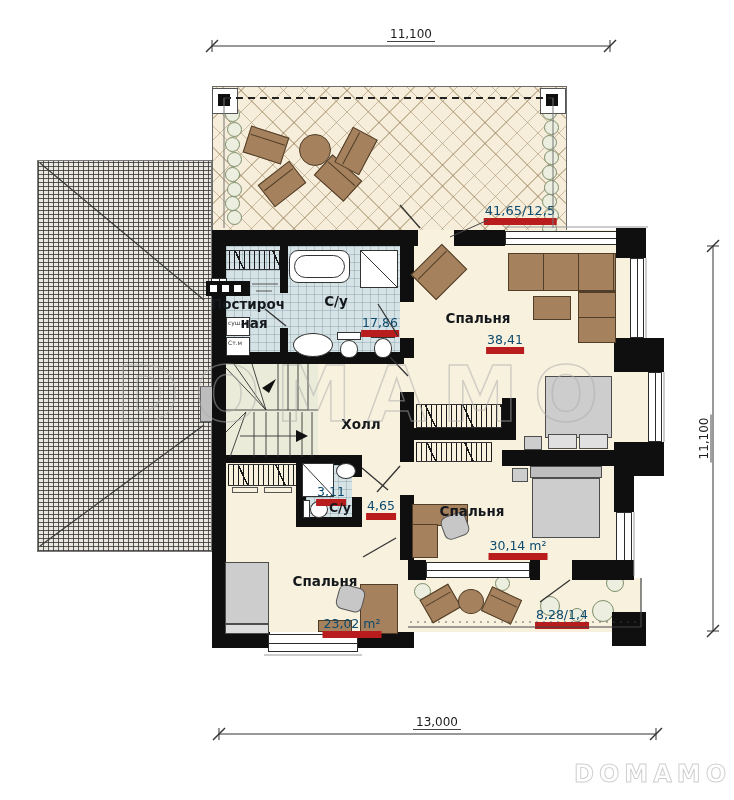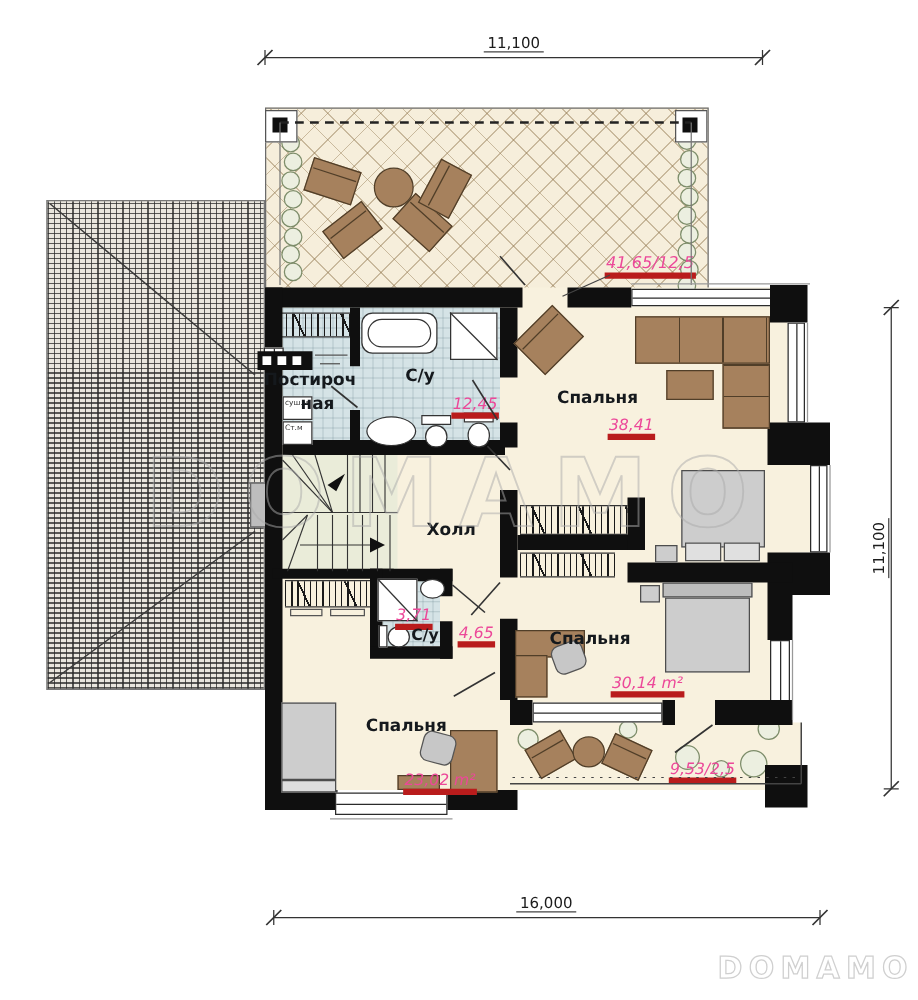--- a/index.html
+++ b/index.html
@@ -49,21 +49,21 @@
   .tub{border-radius:9px;}
   .tub::after{content:"";position:absolute;left:4px;top:4px;right:4px;bottom:4px;border:1px solid #333;border-radius:14px;}
   .oval{border-radius:50%;}
   .appl{position:absolute;background:#fff;border:1px solid #333;box-sizing:border-box;z-index:4;
         font-size:6px;color:#333;padding:2px 1px;line-height:1;}
   .vent{position:absolute;background:#0f0f0f;z-index:4;}
   .vent i{position:absolute;top:4px;width:7px;height:7px;background:#fff;}
   
   .lbl{position:absolute;z-index:6;color:#15191d;white-space:nowrap;transform:translateX(-50%);}
   .room-name{font-size:13.5px;font-weight:bold;}
-  .area{font-size:12.5px;border-bottom:5px solid #b91c1c;color:#ec4899;padding:0 1px;font-style:italic;}
+  .area{font-size:12.5px;border-bottom:7px solid #b91c1c;color:#0c4a6e;padding:0 1px;}
   .dim{position:absolute;z-index:6;font-size:12px;color:#1c1c1c;border-bottom:1px solid #444;
        padding:0 3px;transform:translateX(-50%);white-space:nowrap;}
   .dim-v{transform:rotate(-90deg);transform-origin:center;}
   
   .wm{position:absolute;font-weight:bold;color:transparent;-webkit-text-stroke:1.5px #ababab;
       opacity:.5;z-index:8;pointer-events:none;white-space:nowrap;}
   svg.overlay{position:absolute;left:0;top:0;z-index:7;pointer-events:none;}
 </style>
 </head>
 <body>
@@ -214,35 +214,35 @@
   <div class="bush" style="left:414px;top:583px;width:17px;height:17px;"></div>
   <div class="bush" style="left:495px;top:576px;width:15px;height:15px;"></div>
   <div class="bush" style="left:606px;top:574px;width:18px;height:18px;"></div>
   <div class="bush" style="left:540px;top:596px;width:20px;height:20px;"></div>
   <div class="bush" style="left:592px;top:600px;width:22px;height:22px;"></div>
   <div class="bush" style="left:570px;top:608px;width:14px;height:14px;"></div>
 
   <div class="lbl room-name" style="left:248px;top:296px;">Постироч</div>
   <div class="lbl room-name" style="left:254px;top:315px;">ная</div>
   <div class="lbl room-name" style="left:336px;top:293px;">С/у</div>
-  <div class="lbl area" style="left:380px;top:315px;">12,45</div>
+  <div class="lbl area" style="left:380px;top:315px;">17,86</div>
   <div class="lbl room-name" style="left:478px;top:310px;">Спальня</div>
   <div class="lbl area" style="left:505px;top:332px;">38,41</div>
   <div class="lbl room-name" style="left:361px;top:416px;">Холл</div>
-  <div class="lbl area" style="left:331px;top:484px;">3,71</div>
+  <div class="lbl area" style="left:331px;top:484px;">3,11</div>
   <div class="lbl room-name" style="left:340px;top:500px;font-size:12.5px;">С/у</div>
   <div class="lbl area" style="left:381px;top:498px;">4,65</div>
   <div class="lbl room-name" style="left:472px;top:503px;">Спальня</div>
   <div class="lbl area" style="left:518px;top:538px;">30,14 m²</div>
   <div class="lbl room-name" style="left:325px;top:573px;">Спальня</div>
   <div class="lbl area" style="left:352px;top:616px;">23,02 m²</div>
-  <div class="lbl area" style="left:562px;top:607px;">9,53/2,5</div>
+  <div class="lbl area" style="left:562px;top:607px;">8,28/1,4</div>
 
   <div class="dim" style="left:411px;top:27px;">11,100</div>
-  <div class="dim" style="left:437px;top:715px;">16,000</div>
+  <div class="dim" style="left:437px;top:715px;">13,000</div>
   <div class="dim dim-v" style="left:680px;top:431px;">11,100</div>
 
   <div class="wm" style="left:116px;top:350px;font-size:76px;letter-spacing:16px;">DOMAMO</div>
   <div class="wm" style="left:574px;top:760px;font-size:24px;letter-spacing:5px;-webkit-text-stroke:1px #b0b0b0;opacity:.6;">DOMAMO</div>
 
   <svg class="overlay" width="734" height="800" viewBox="0 0 734 800">
 
     <g stroke="#3a3a3a" stroke-width="1.2">
       <line x1="40" y1="163" x2="204" y2="300"></line>
       <line x1="40" y1="546" x2="204" y2="425"></line>

